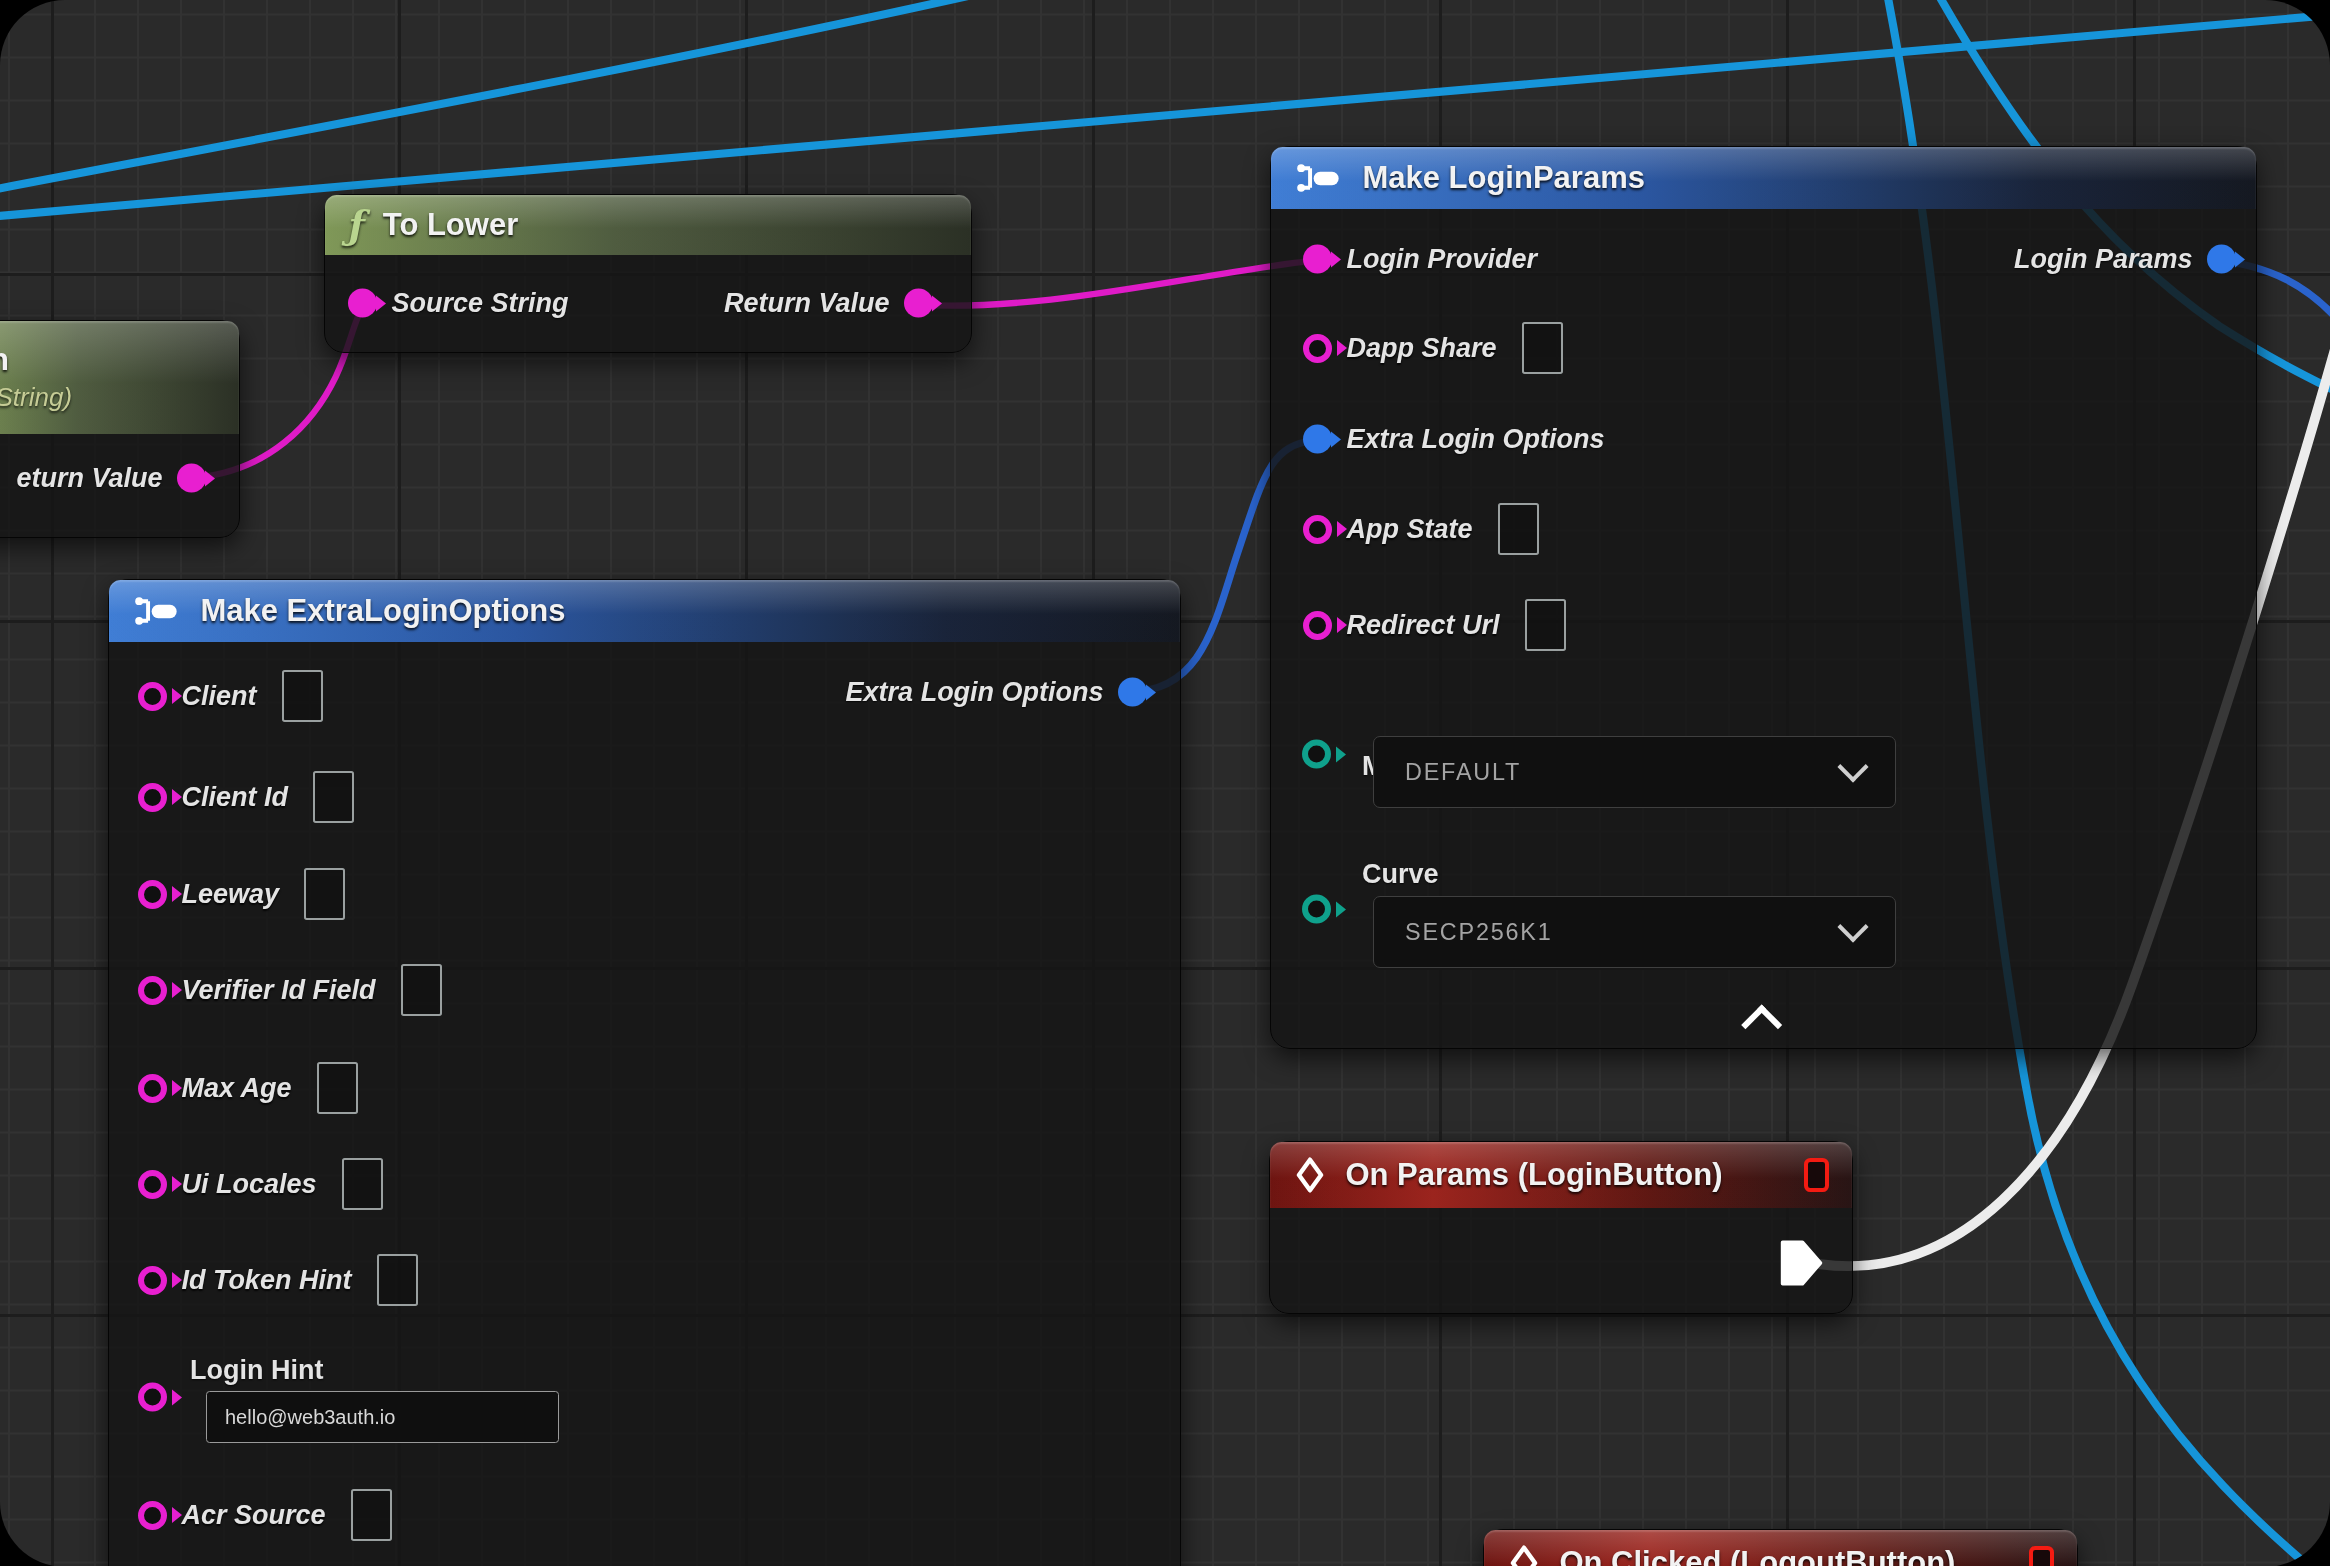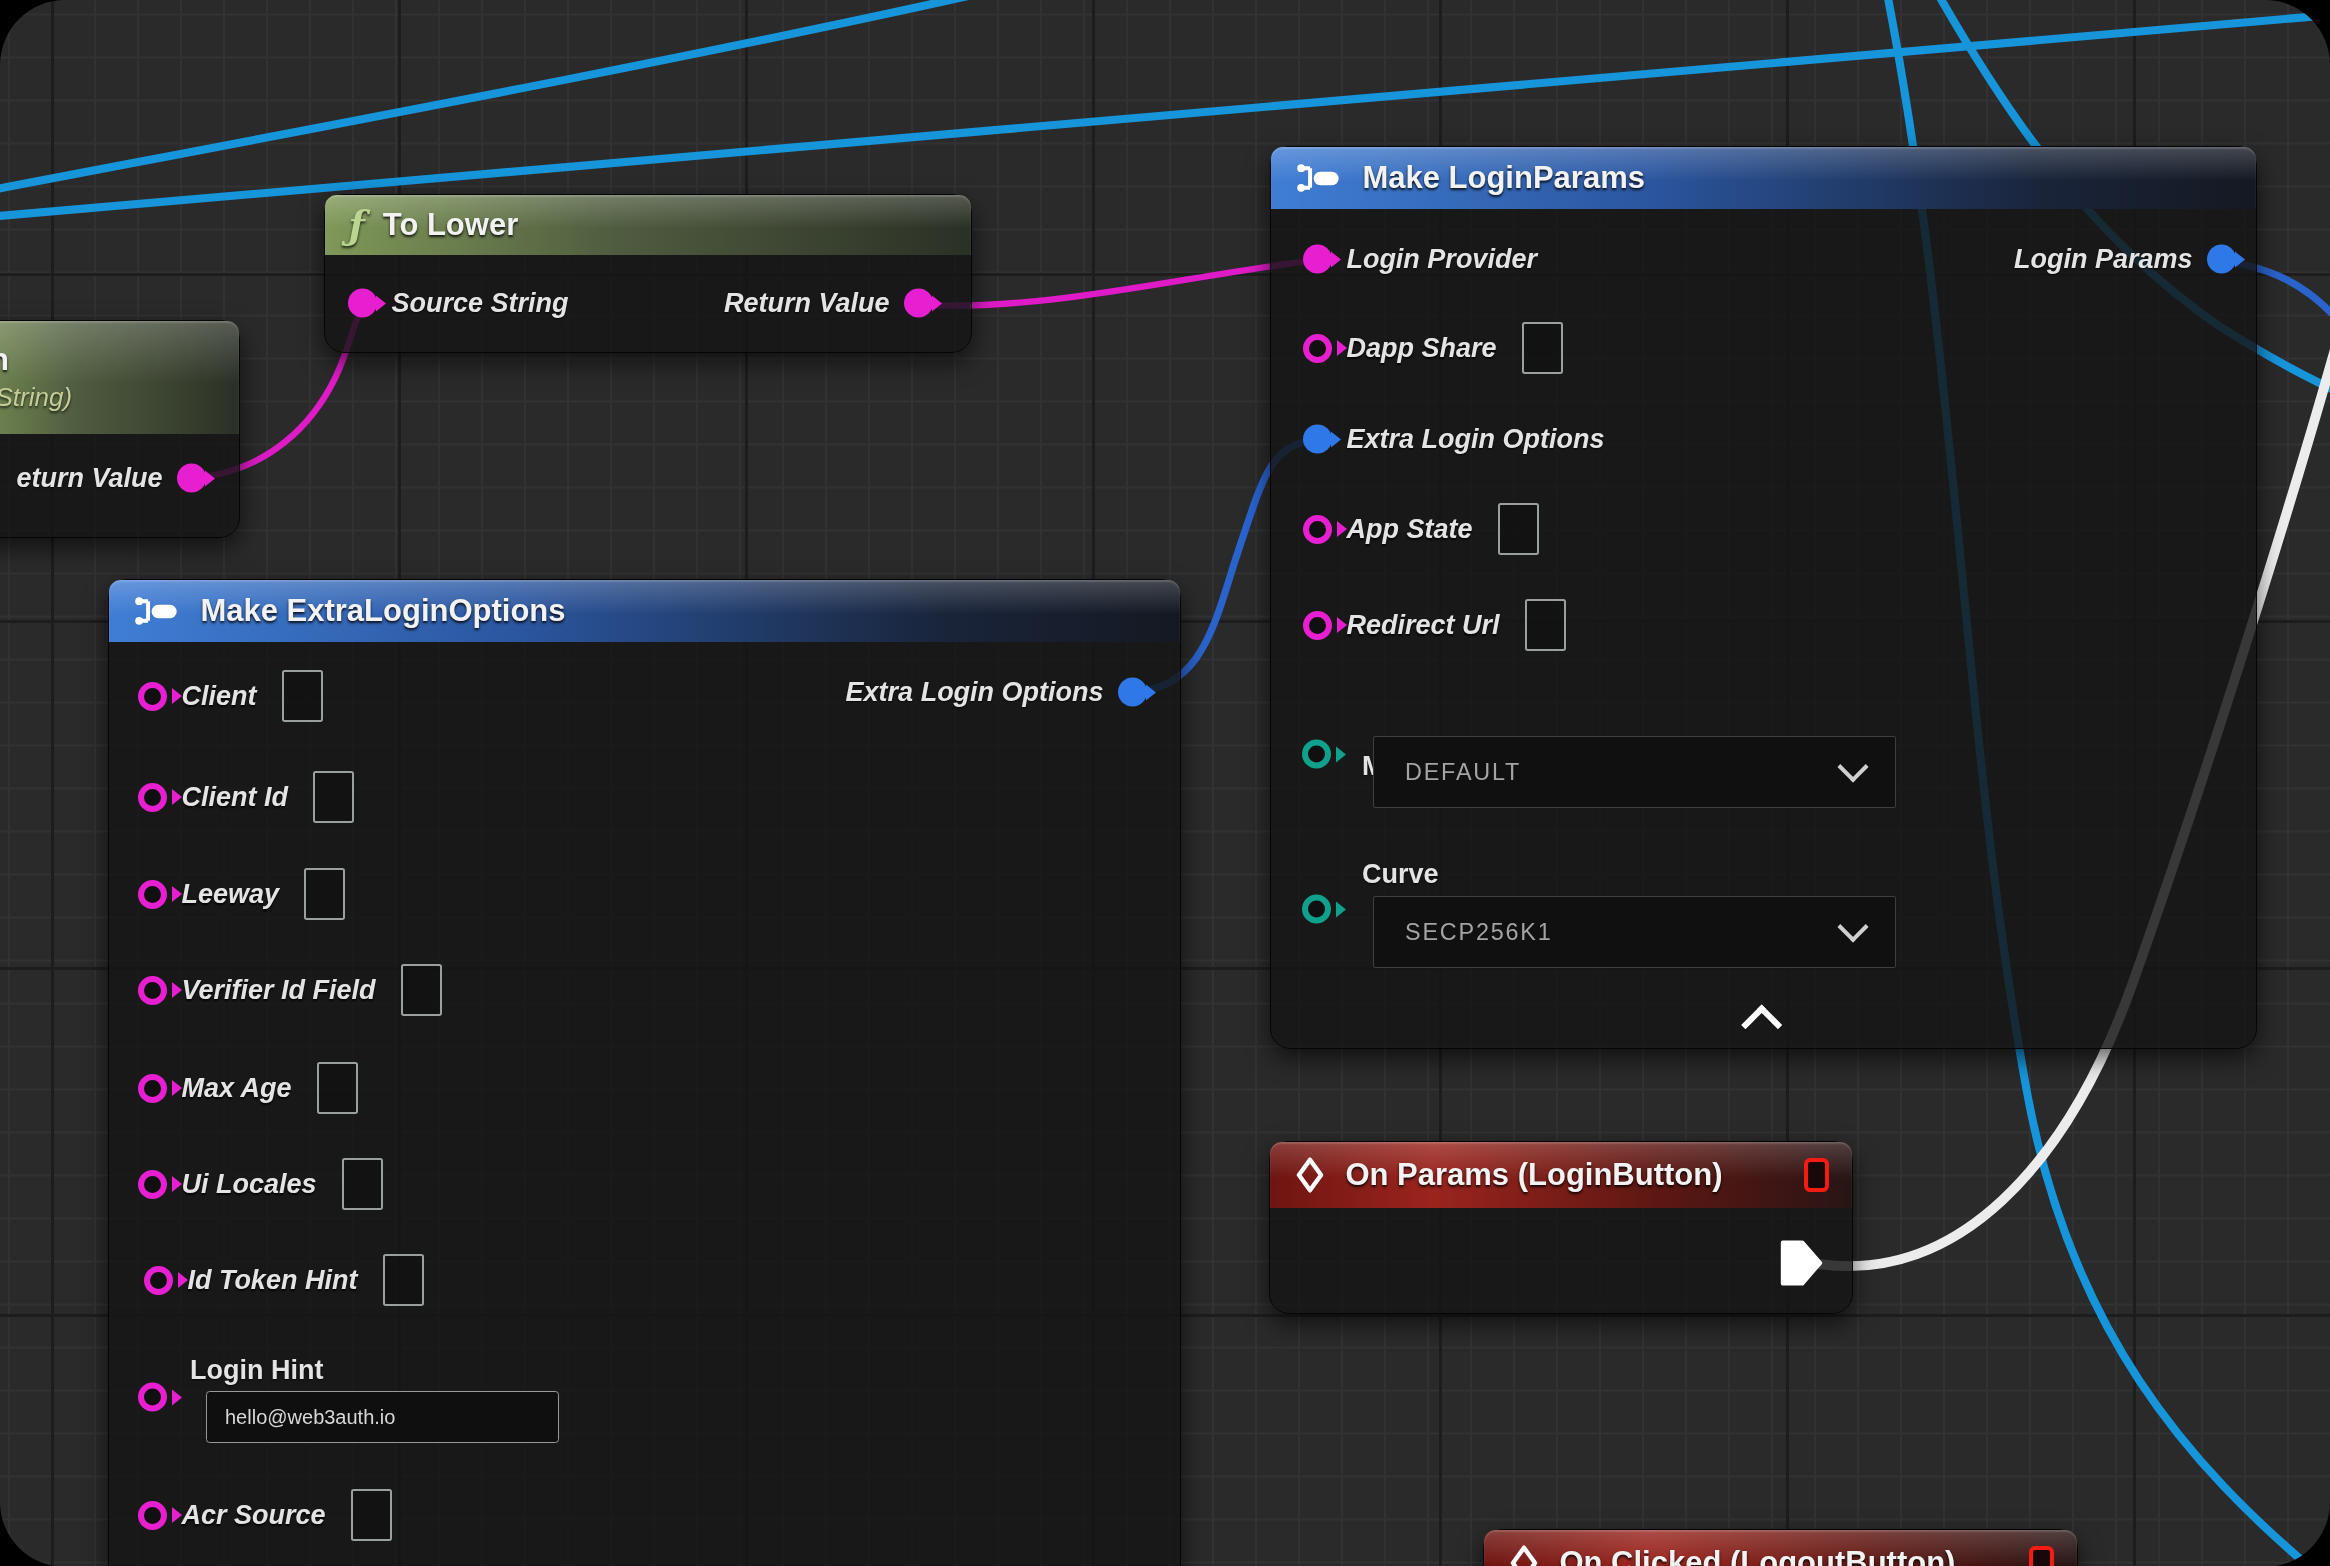--- a/index.html
+++ b/index.html
@@ -35,21 +35,21 @@
   .pin{position:relative;box-sizing:border-box;width:29px;height:29px;border-radius:50%;flex:0 0 auto;}
   .pin::after{content:'';position:absolute;left:28px;top:50%;transform:translateY(-50%);
               border-left:10px solid currentColor;border-top:8px solid transparent;border-bottom:8px solid transparent;}
   .pin.filled{background:currentColor;}
   .pin.hollow{border:6.3px solid currentColor;background:#101010;}
   .magenta{color:#e81fd0;} .blue{color:#2f78e8;} .teal{color:#0fa18c;}
   .checkbox{box-sizing:border-box;width:41px;height:52px;border:2.7px solid #9aa0a0;border-radius:2.7px;
             background:rgba(8,8,8,0.35);margin-left:10.8px;flex:0 0 auto;}
   .dropdown{position:absolute;z-index:20;box-sizing:border-box;display:flex;align-items:center;
             justify-content:space-between;padding:0 31px;background:#101010;border:1.8px solid #3f3f3f;
-            border-radius:2px;width:523px;height:72px;}
+            border-radius:7px;width:523px;height:72px;}
   .dd-text{font-size:23.4px;color:#a4a4a4;letter-spacing:1.8px;}
   .chev-down{width:18px;height:18px;border-right:4.5px solid #cfcfcf;border-bottom:4.5px solid #cfcfcf;
              transform:rotate(45deg) translate(-3.6px,-3.6px);}
   .chev-up{position:absolute;z-index:20;width:23.4px;height:23.4px;border-right:6.3px solid #fff;
            border-bottom:6.3px solid #fff;transform:rotate(-135deg);}
   .field-label{position:absolute;z-index:20;transform:translateY(-50%);}
   .text-input{position:absolute;z-index:20;box-sizing:border-box;display:flex;align-items:center;
               padding:0 18px;width:353px;height:52px;background:#0f0f0f;border:1.8px solid #9a9a9a;
               border-radius:3.6px;font-size:20px;color:#d8d8d8;white-space:nowrap;}
   .red-square{box-sizing:border-box;width:25px;height:34px;border:4.5px solid #f41b12;border-radius:6.3px;
@@ -134,21 +134,21 @@
     <div class="row" style="top:1088px;left:138px;">
       <span class="pin hollow magenta"></span>
       <span class="plabel">Max Age</span>
       <span class="checkbox"></span>
     </div>
     <div class="row" style="top:1184px;left:138px;">
       <span class="pin hollow magenta"></span>
       <span class="plabel">Ui Locales</span>
       <span class="checkbox"></span>
     </div>
-    <div class="row" style="top:1280px;left:144px;">
+    <div class="row" style="top:1280px;left:138px;">
       <span class="pin hollow magenta"></span>
       <span class="plabel">Id Token Hint</span>
       <span class="checkbox"></span>
     </div>
     <span class="plabel field-label" style="left:190px;top:1370px;">Login Hint</span>
     <div class="row" style="top:1397px;left:138px;">
       <span class="pin hollow magenta"></span>
     </div>
     <div class="text-input" style="left:206px;top:1391px;">
       <span>hello@web3auth.io</span>

